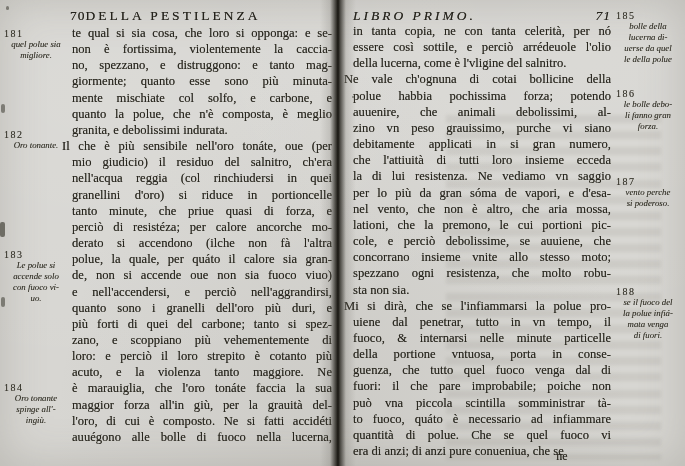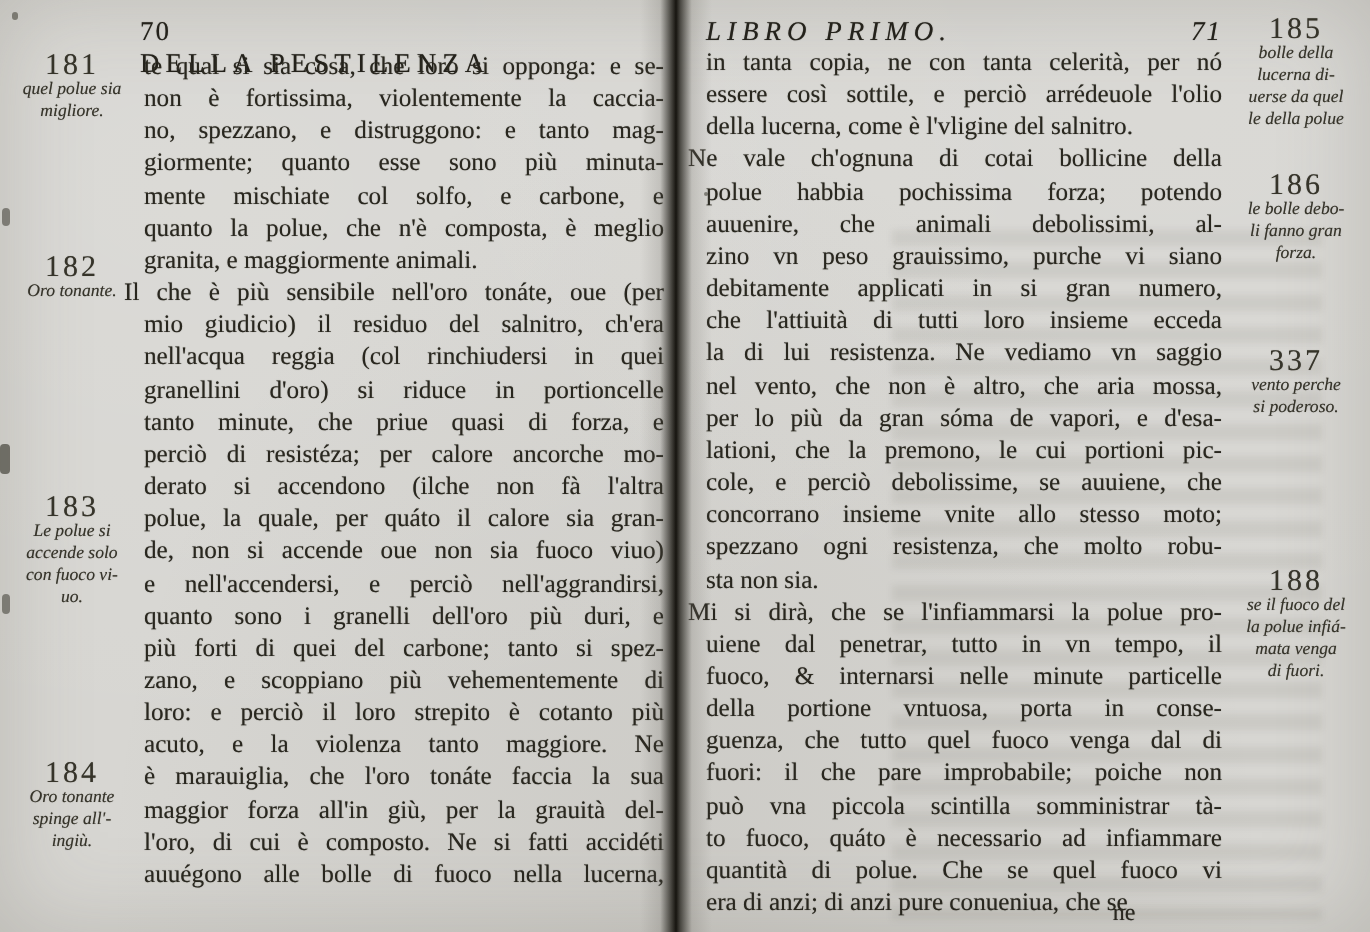--- a/index.html
+++ b/index.html
@@ -30,21 +30,21 @@
       rgba(120,117,110,0.25) 72%,
       rgba(120,117,110,0) 100%);
     z-index:3;
   }
 
   .header {
     position:absolute; top:8px; display:flex; align-items:baseline;
     font-size:13.5px; letter-spacing:3px; white-space:nowrap;
     color:#24221b; text-shadow:0 0 .5px rgba(40,38,30,.6);
   }
-  .page-left  .header { left:70px; width:262px;flex-direction:column; }
+  .page-left  .header { left:70px; width:262px; }
   .page-right .header { left:7px;  width:258px;font-style:italic; }
   .header .pagenum { letter-spacing:1px; }
   .header .title { flex:1; text-align:left; }
 
   .text-col {
     position:absolute; font-size:12.6px; line-height:16.15px;
     text-shadow:0 0 .5px rgba(40,38,30,.55);
   }
   .page-left  .text-col { left:72px; top:25px; width:260px; }
   .page-right .text-col { left:7px;  top:23px; width:258px; }
@@ -53,21 +53,21 @@
   .page-left  .line.outdent { margin-left:-10px; }
   .page-right .line.outdent { margin-left:-9px; }
 
   .margin-note {
     position:absolute; width:64px;
     font-size:8.8px; line-height:11px; color:#36342a;
     text-shadow:0 0 .4px rgba(50,48,40,.5);
   }
   .page-left  .margin-note { left:4px; }
   .page-right .margin-note { left:270px; }
-  .note-num { text-align:center; font-size:15px; letter-spacing:1.5px; }
+  .note-num { text-align:left; font-size:10px; letter-spacing:1.5px; }
   .note-line { font-style:italic;text-align:center; }
 
   .catchword { position:absolute; left:196px; top:449px; width:40px; text-align:center;
     font-size:12px; text-shadow:0 0 .5px rgba(40,38,30,.55); }
 
   .bleed {
     position:absolute; left:100px; top:115px; width:215px; height:345px;
     background:repeating-linear-gradient(to bottom,
       rgba(104,100,90,0.10) 0 8px, rgba(104,100,90,0) 8px 16.15px);
     filter:blur(1.6px); pointer-events:none;
@@ -114,21 +114,21 @@
         </div>
       </div>
     <div class="text-col">
         <div class="para">
           <div class="line">te qual si sia cosa, che loro si opponga: e se-</div>
           <div class="line">non è fortissima, violentemente la caccia-</div>
           <div class="line">no, spezzano, e distruggono: e tanto mag-</div>
           <div class="line">giormente; quanto esse sono più minuta-</div>
           <div class="line">mente mischiate col solfo, e carbone, e</div>
           <div class="line">quanto la polue, che n'è composta, è meglio</div>
-          <div class="line last">granita, e maggiormente animali.</div>
+          <div class="line last">granita, e debolissimi indurata.</div>
         </div>
         <div class="para">
           <div class="line outdent">Il che è più sensibile nell'oro tonáte, oue (per</div>
           <div class="line">mio giudicio) il residuo del salnitro, ch'era</div>
           <div class="line">nell'acqua reggia (col rinchiudersi in quei</div>
           <div class="line">granellini d'oro) si riduce in portioncelle</div>
           <div class="line">tanto minute, che priue quasi di forza, e</div>
           <div class="line">perciò di resistéza; per calore ancorche mo-</div>
           <div class="line">derato si accendono (ilche non fà l'altra</div>
           <div class="line">polue, la quale, per quáto il calore sia gran-</div>
@@ -163,21 +163,21 @@
           <div class="note-line">uerse da quel</div>
           <div class="note-line">le della polue</div>
         </div>
         <div class="margin-note" style="top: 88px;">
           <div class="note-num">186</div>
           <div class="note-line">le bolle debo-</div>
           <div class="note-line">li fanno gran</div>
           <div class="note-line">forza.</div>
         </div>
         <div class="margin-note" style="top: 176px;">
-          <div class="note-num">337</div>
+          <div class="note-num">187</div>
           <div class="note-line">vento perche</div>
           <div class="note-line">si poderoso.</div>
         </div>
         <div class="margin-note" style="top: 286px;">
           <div class="note-num">188</div>
           <div class="note-line">se il fuoco del</div>
           <div class="note-line">la polue infiá-</div>
           <div class="note-line">mata venga</div>
           <div class="note-line">di fuori.</div>
         </div>
@@ -189,22 +189,22 @@
           <div class="line last">della lucerna, come è l'vligine del salnitro.</div>
         </div>
         <div class="para">
           <div class="line outdent">Ne vale ch'ognuna di cotai bollicine della</div>
           <div class="line">polue habbia pochissima forza; potendo</div>
           <div class="line">auuenire, che animali debolissimi, al-</div>
           <div class="line">zino vn peso grauissimo, purche vi siano</div>
           <div class="line">debitamente applicati in si gran numero,</div>
           <div class="line">che l'attiuità di tutti loro insieme ecceda</div>
           <div class="line">la di lui resistenza. Ne vediamo vn saggio</div>
+          <div class="line">per lo più da gran sóma de vapori, e d'esa-</div>
           <div class="line">nel vento, che non è altro, che aria mossa,</div>
-          <div class="line">per lo più da gran sóma de vapori, e d'esa-</div>
           <div class="line">lationi, che la premono, le cui portioni pic-</div>
           <div class="line">cole, e perciò debolissime, se auuiene, che</div>
           <div class="line">concorrano insieme vnite allo stesso moto;</div>
           <div class="line">spezzano ogni resistenza, che molto robu-</div>
           <div class="line last">sta non sia.</div>
         </div>
         <div class="para">
           <div class="line outdent">Mi si dirà, che se l'infiammarsi la polue pro-</div>
           <div class="line">uiene dal penetrar, tutto in vn tempo, il</div>
           <div class="line">fuoco, &amp; internarsi nelle minute particelle</div>

